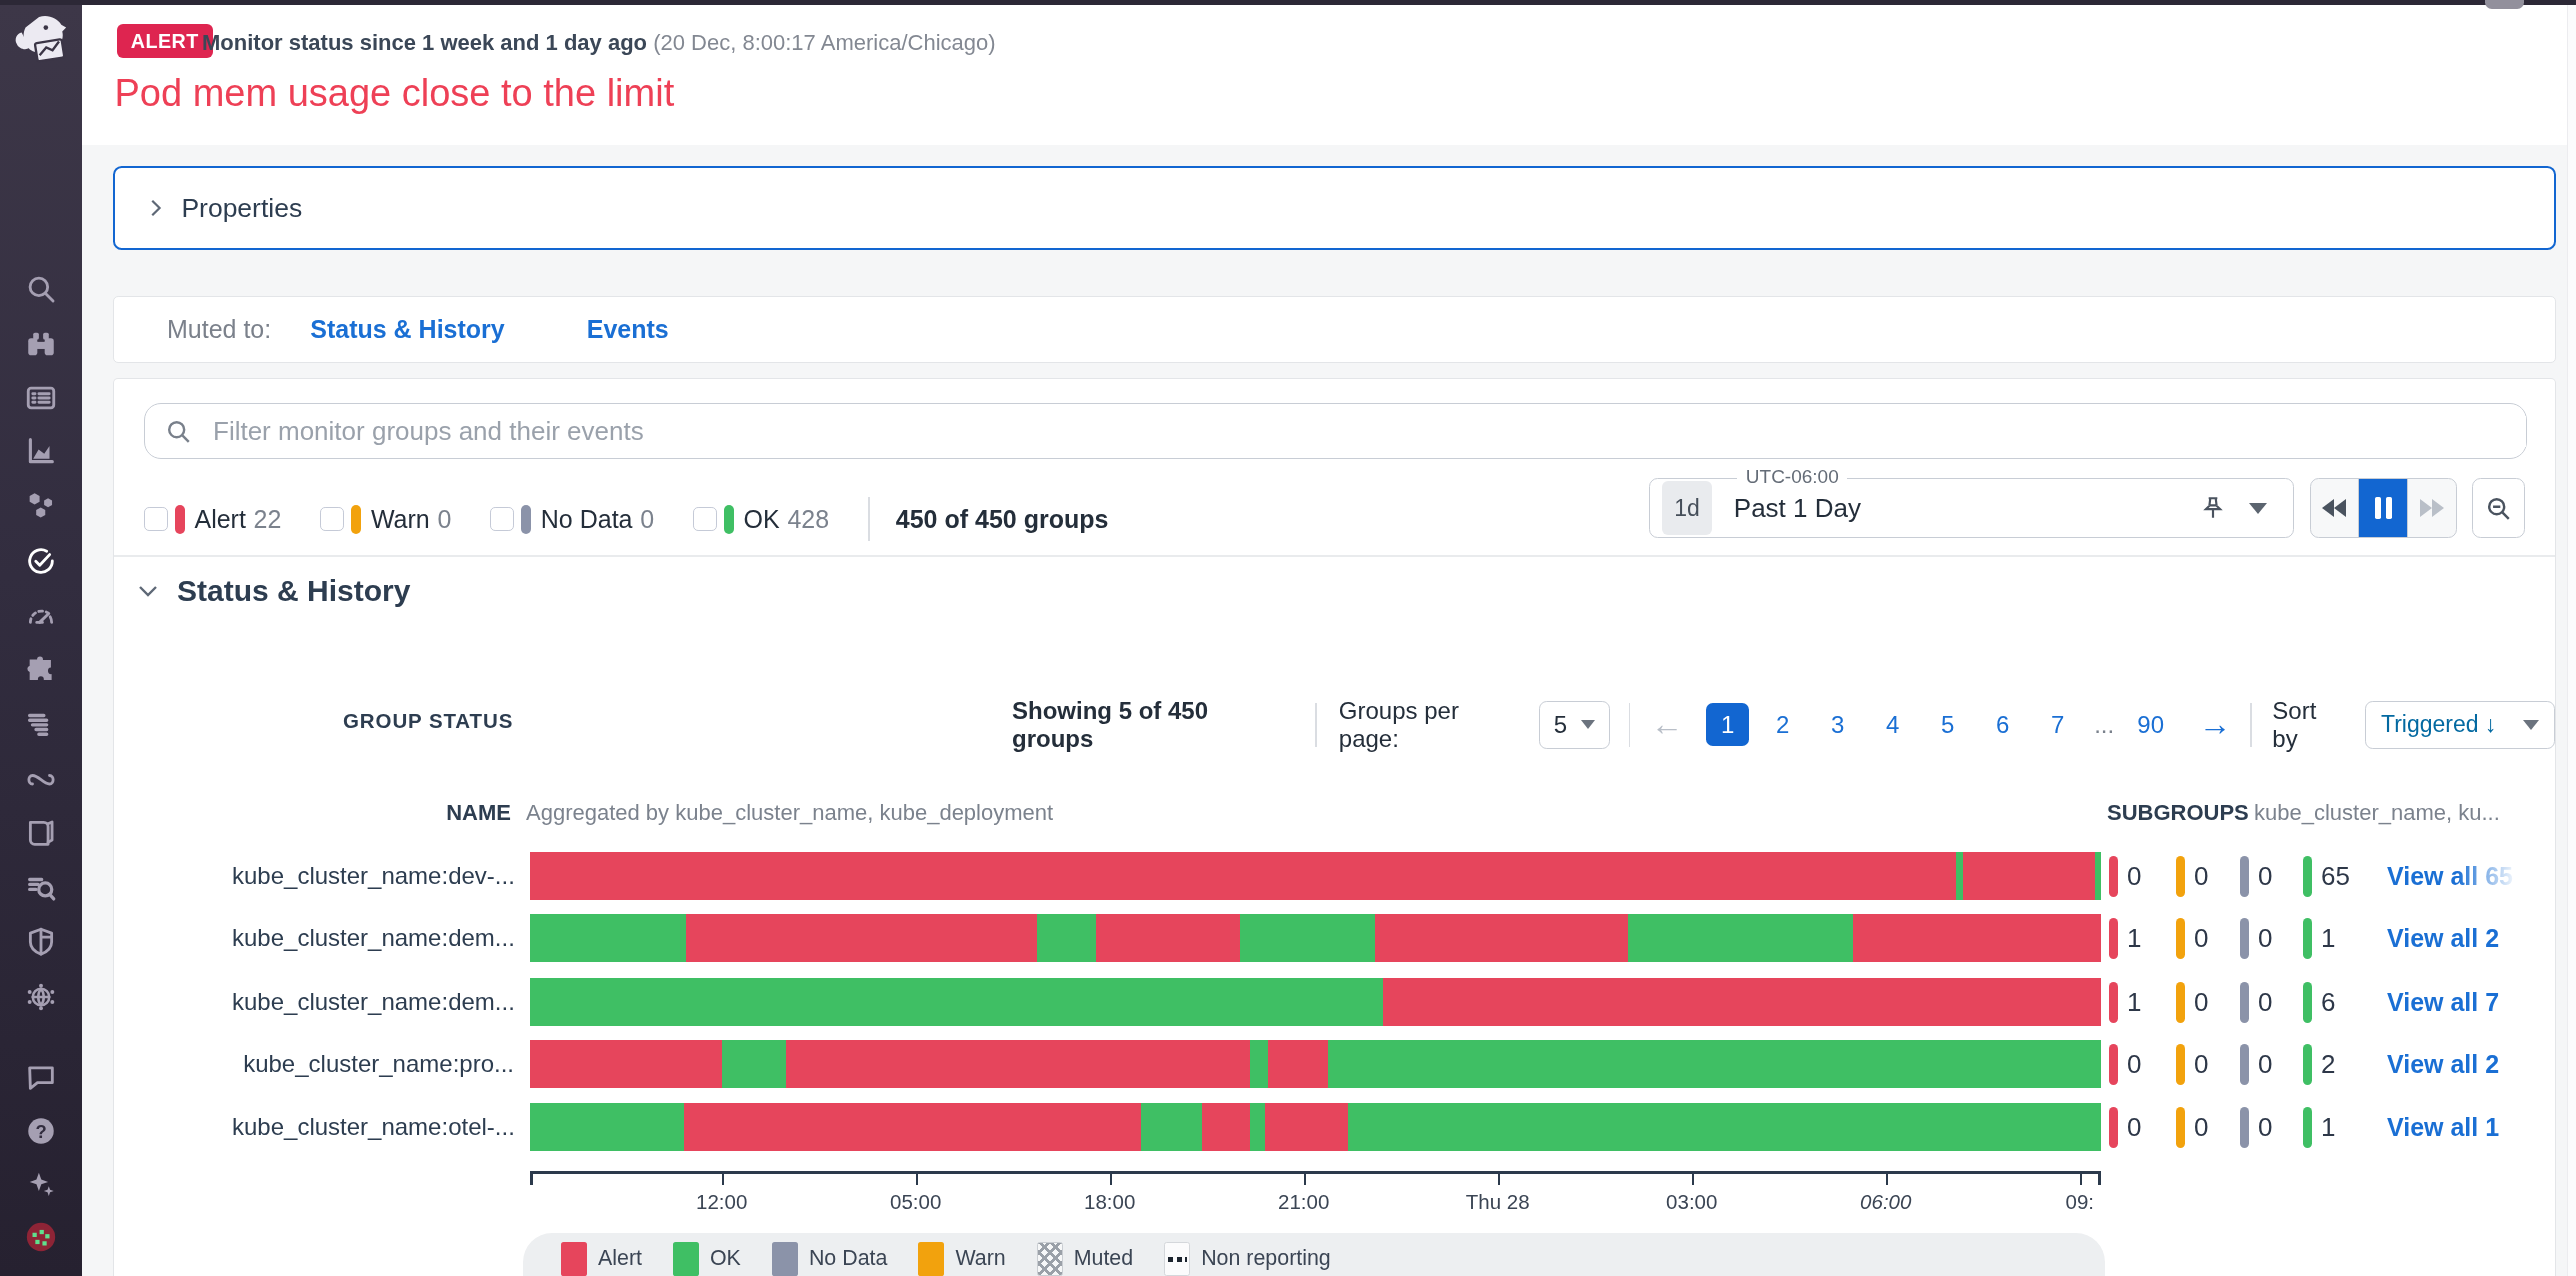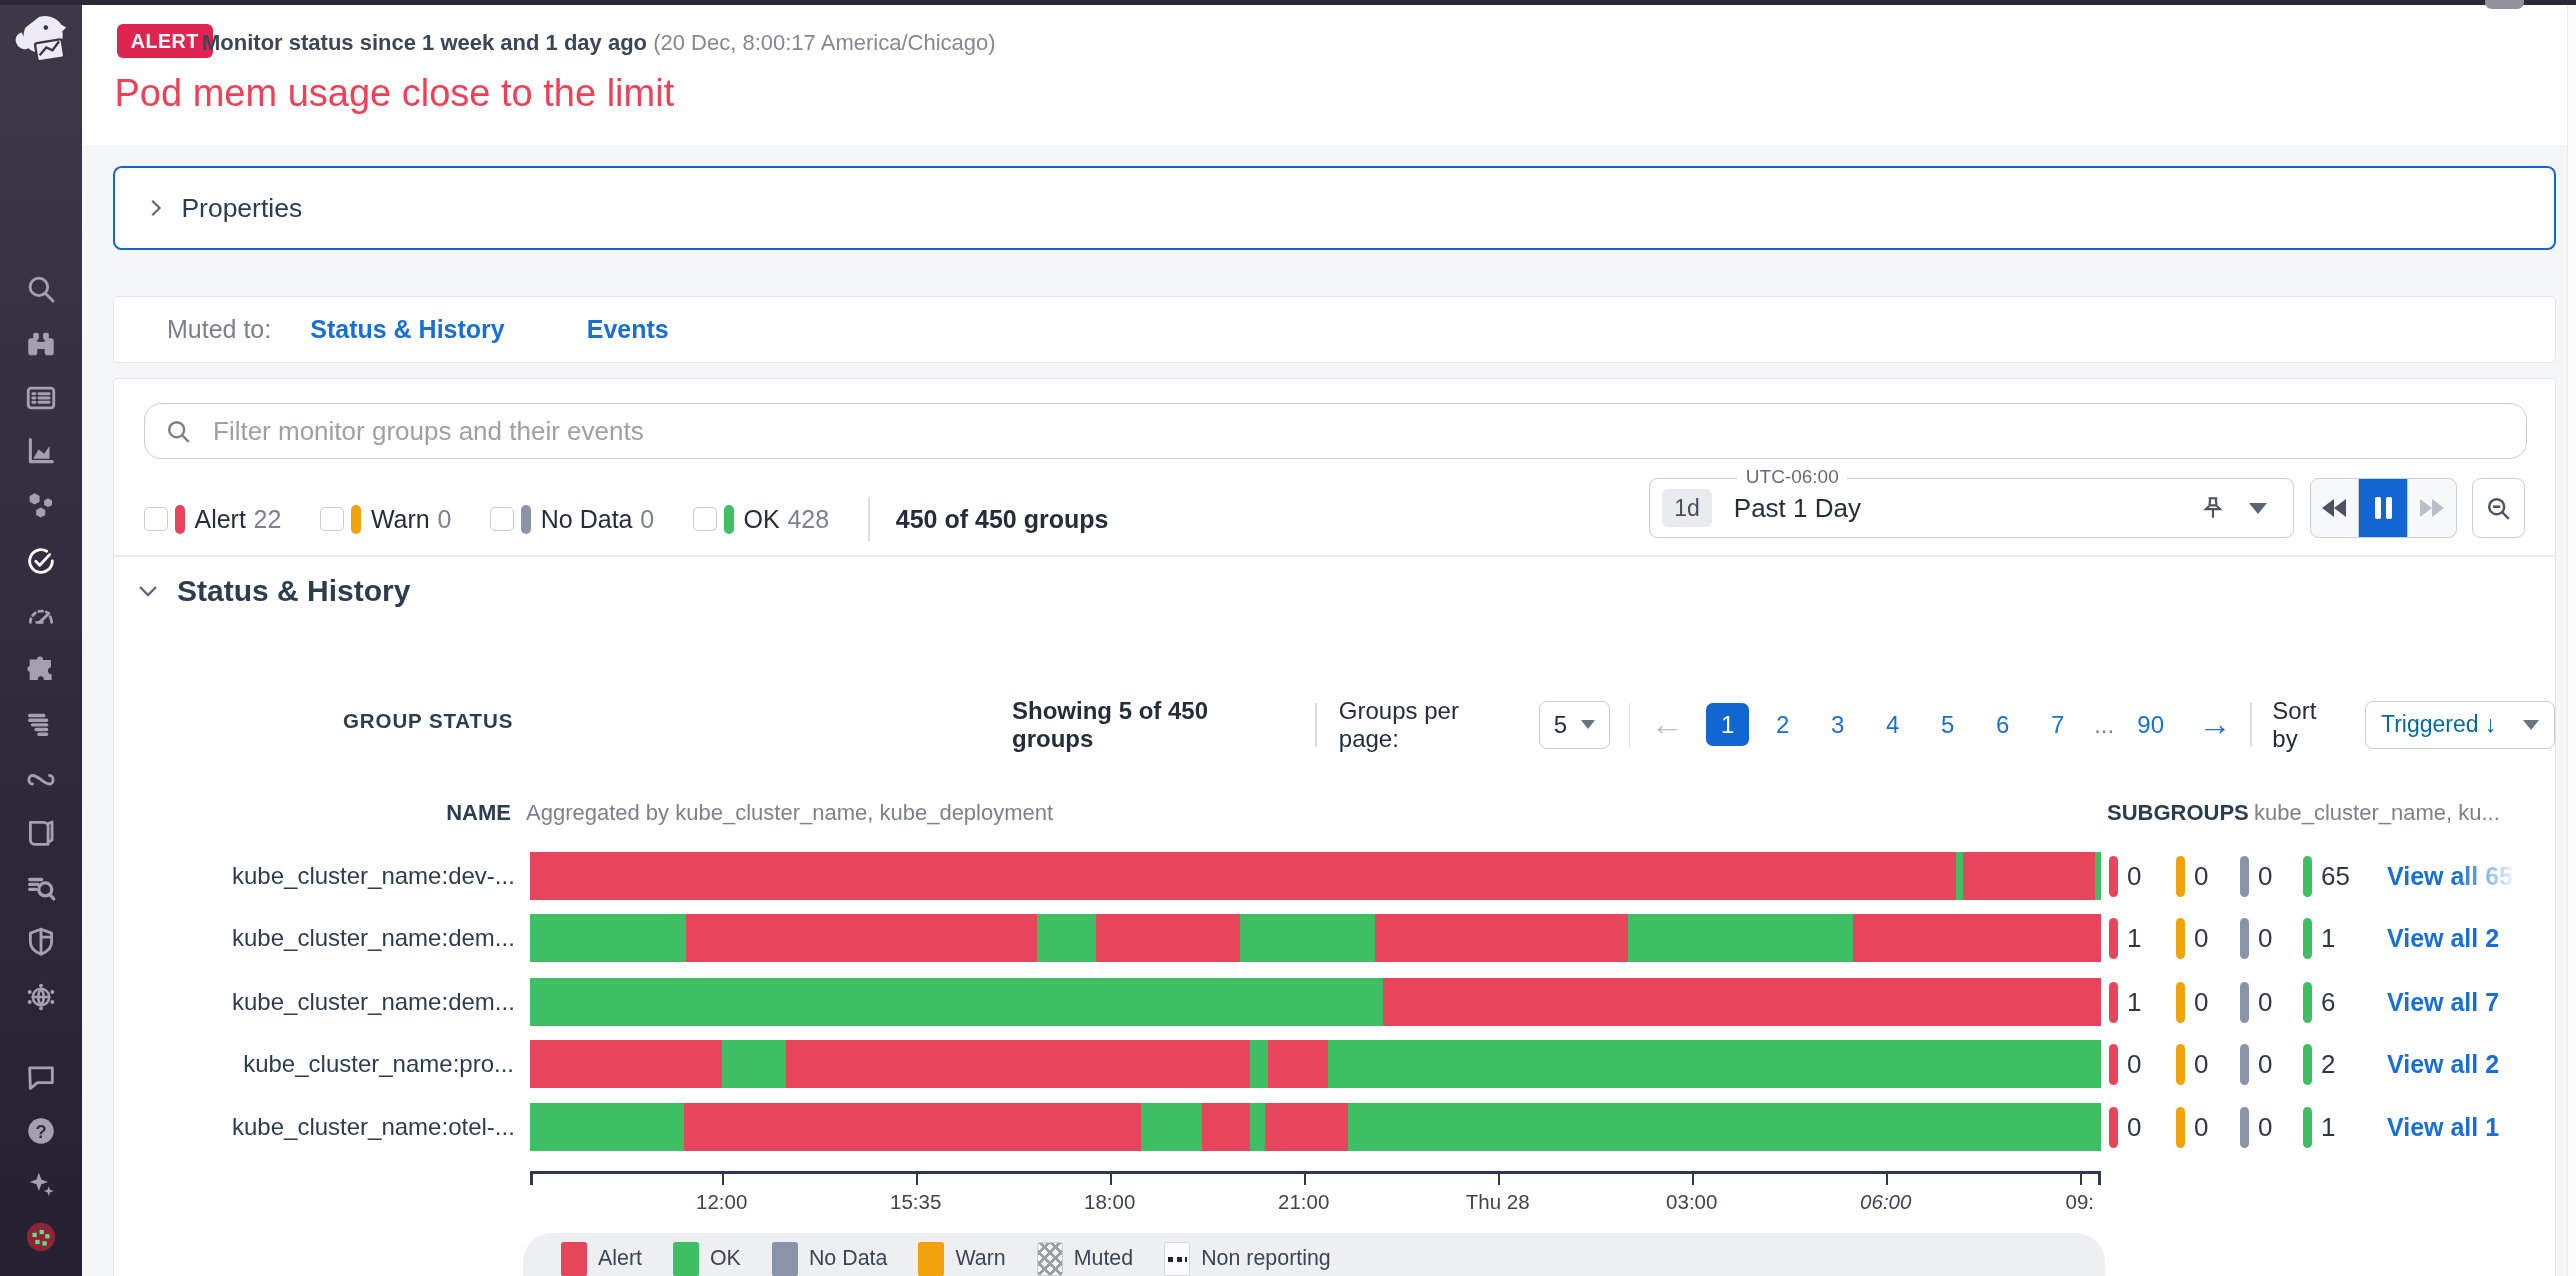--- a/index.html
+++ b/index.html
@@ -54,21 +54,21 @@
   .sfilter .lbl{margin-left:9.4px;font-size:25px;color:#242e3a}
   .sfilter .cnt{margin-left:7.7px;font-size:25px;color:#7b828d}
   .vr{width:1.7px;height:44px;background:#dadde2}
   .groupsum{margin-left:26px;font-size:25px;font-weight:700;color:#242e3a}
   
   .timewrap{position:absolute;right:30px;top:99px;height:82px;display:flex;align-items:flex-start}
   .timefield{position:relative;width:645px;height:60px;border:1.7px solid #c8cdd5;border-radius:8.6px;
              display:flex;align-items:center;background:#fff;cursor:pointer}
   .timefield .tz{position:absolute;top:-13px;left:87px;background:#fff;padding:0 8.6px;
                  font-size:19px;color:#646c77}
-  .timefield .chip{margin-left:12px;height:38px;padding:4px 12px;background:#e9ebee;border-radius:6px;
+  .timefield .chip{margin-left:12px;height:54px;padding:4px 12px;background:#e9ebee;border-radius:6px;
                    display:flex;align-items:center;font-size:23px;color:#454e59}
   .timefield .rng{margin-left:22px;font-size:26px;color:#242e3a}
   .timefield .pin{position:absolute;right:67px;width:26px;height:26px;color:#4a535f}
   .caret{width:0;height:0;border-left:9.4px solid transparent;border-right:9.4px solid transparent;
          border-top:11px solid #5b646f}
   .timefield .caret{position:absolute;right:26px}
   .btngroup{margin-left:15.4px;width:147px;height:60px;border:1.7px solid #c8cdd5;border-radius:8.6px;
             overflow:hidden;display:flex;background:#f7f8f9}
   .btngroup .seg{flex:1;display:flex;align-items:center;justify-content:center;border-right:1.7px solid #c8cdd5;cursor:pointer}
   .btngroup .seg:last-child{border-right:none}
@@ -592,21 +592,21 @@
       </div>
 
     <div class="axis">
       <div class="axisline"></div>
       <div class="axiscap" style="left:0"></div>
       <div class="axiscap" style="right:0"></div>
       <div id="ticks">
           <div class="tick" style="left: 12.2%;"></div>
           <div class="ticklabel" style="left: 12.2%;">12:00</div>
           <div class="tick" style="left: 24.55%;"></div>
-          <div class="ticklabel" style="left: 24.55%;">15:35</div>
+          <div class="ticklabel" style="left: 24.55%;">05:00</div>
           <div class="tick" style="left: 36.9%;"></div>
           <div class="ticklabel" style="left: 36.9%;">18:00</div>
           <div class="tick" style="left: 49.25%;"></div>
           <div class="ticklabel" style="left: 49.25%;">21:00</div>
           <div class="tick" style="left: 61.6%;"></div>
           <div class="ticklabel" style="left: 61.6%;">Thu 28</div>
           <div class="tick" style="left: 73.95%;"></div>
           <div class="ticklabel" style="left: 73.95%;">03:00</div>
           <div class="tick" style="left: 86.3%;"></div>
           <div class="ticklabel" style="left: 86.3%; font-style: italic;">06:00</div>

